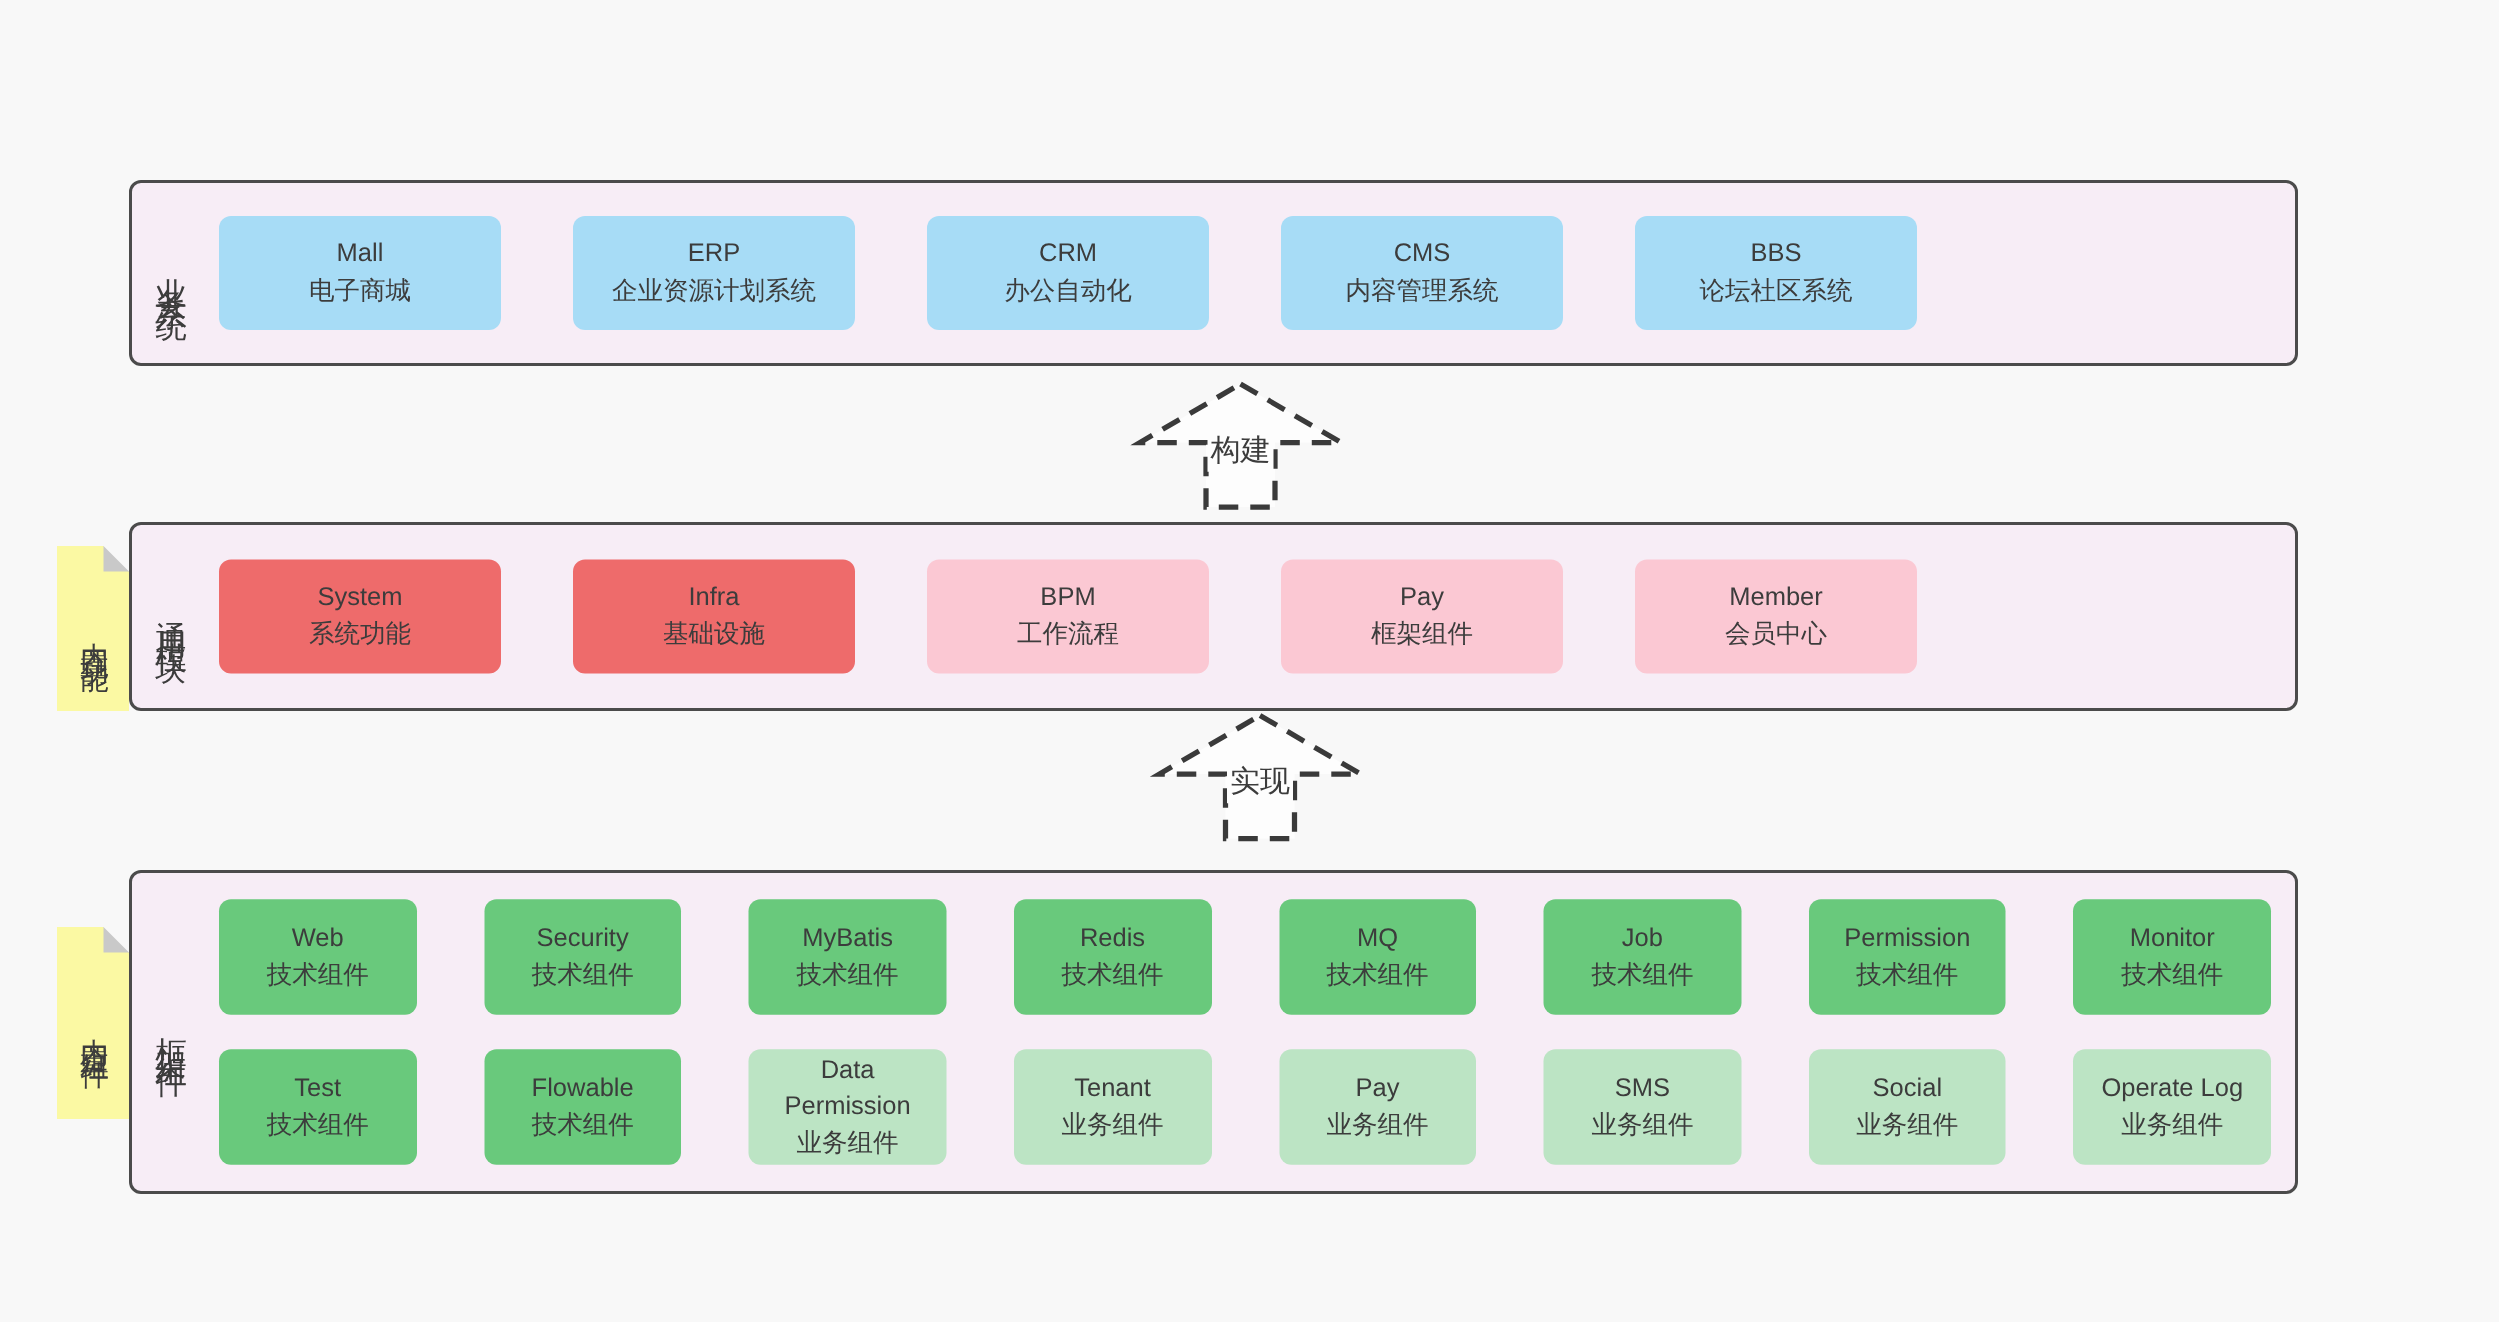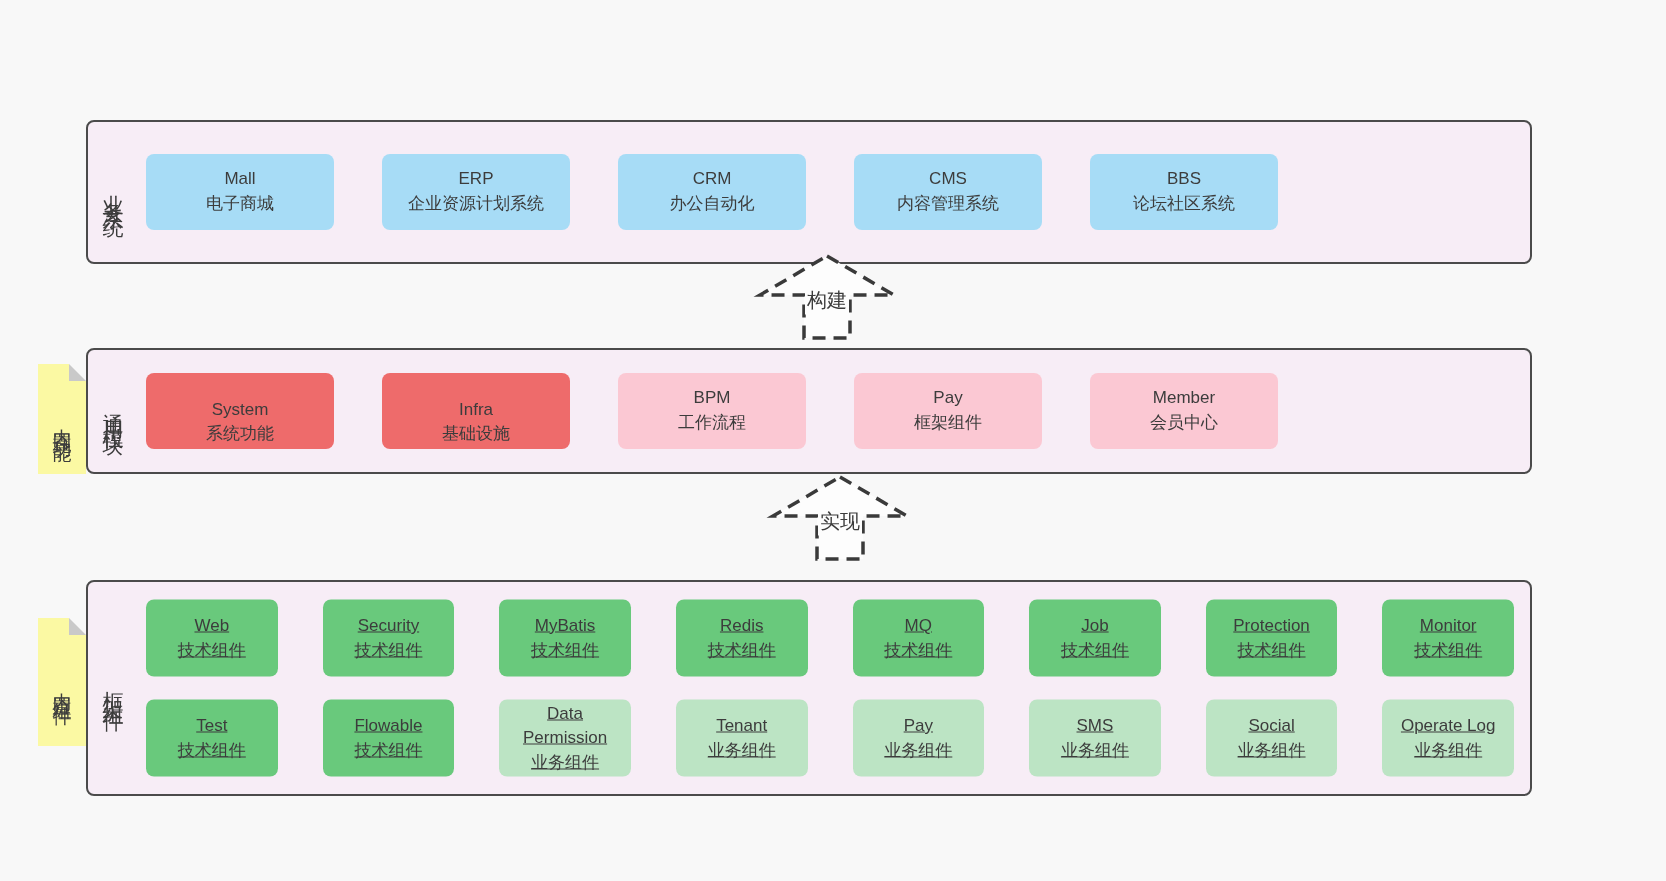--- a/index.html
+++ b/index.html
@@ -28,21 +28,21 @@
     overflow: hidden;
   }
   .layer {
     position: absolute;
     left: 86px;
     width: 1446px;
     background: var(--container-bg);
     border: 2px solid var(--container-border);
     border-radius: 8px;
   }
-  #layer-business   { top: 120px; height: 144px; }
+  #layer-business   { top: 120px; height: 124px; }
   #layer-modules    { top: 348px; height: 126px; }
   #layer-components { top: 580px; height: 216px; }
 
   .layer-label {
     position: absolute;
     left: 11px;
     top: 50%;
     transform: translateY(-50%);
     writing-mode: vertical-rl;
     text-orientation: upright;
@@ -53,37 +53,37 @@
   }
   .boxes {
     position: absolute;
     left: 58px;
     right: 16px;
     top: 50%;
     transform: translateY(-50%);
     display: grid;
   }
   .cols-6 { grid-template-columns: repeat(6, 1fr); gap: 24px 48px; }
-  .cols-8 { grid-template-columns: repeat(8, 1fr); gap: 23px 45px; text-decoration: underline; }
+  .cols-8 { grid-template-columns: repeat(8, 1fr); gap: 23px 45px; }
   .box {
     height: 76px;
     border-radius: 8px;
     display: flex;
     flex-direction: column;
     align-items: center;
     justify-content: center;
     text-align: center;
     font-size: 17px;
     line-height: 1.45;
     padding: 2px 6px;
     color: var(--text);
   }
   .cols-8 .box { height: 77px; }
   .variant-blue        { background: var(--box-blue); }
-  .variant-red         { background: var(--box-red); justify-content: flex-end; }
+  .variant-red         { background: var(--box-red); }
   .variant-pink        { background: var(--box-pink); }
   .variant-green       { background: var(--box-green); }
   .variant-green-light { background: var(--box-green-light); }
 
   .note {
     position: absolute;
     left: -50px;
     width: 48px;
     background: var(--note-yellow);
   }
@@ -247,21 +247,21 @@
           <span>MQ</span>
           <span>技术组件</span>
         </div>
 
         <div class="box variant-green">
           <span>Job</span>
           <span>技术组件</span>
         </div>
 
         <div class="box variant-green">
-          <span>Protection</span>
+          <span>Permission</span>
           <span>技术组件</span>
         </div>
 
         <div class="box variant-green">
           <span>Monitor</span>
           <span>技术组件</span>
         </div>
 
         <div class="box variant-green">
           <span>Test</span>

